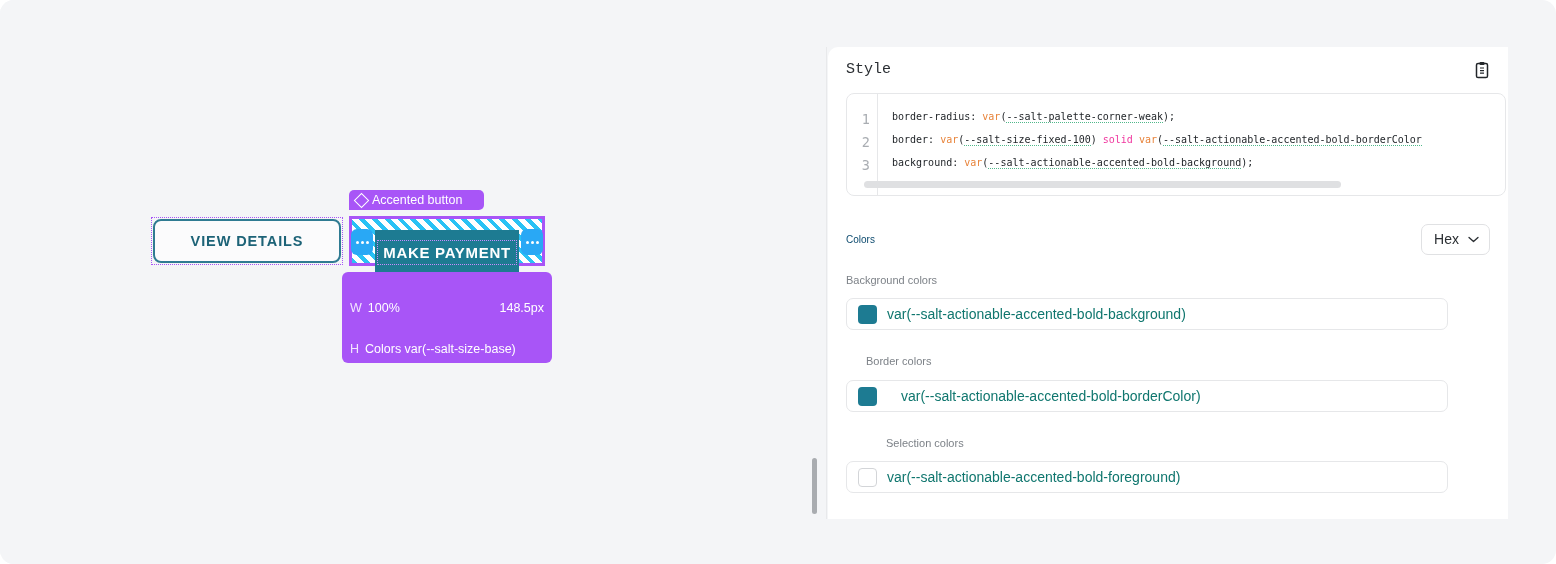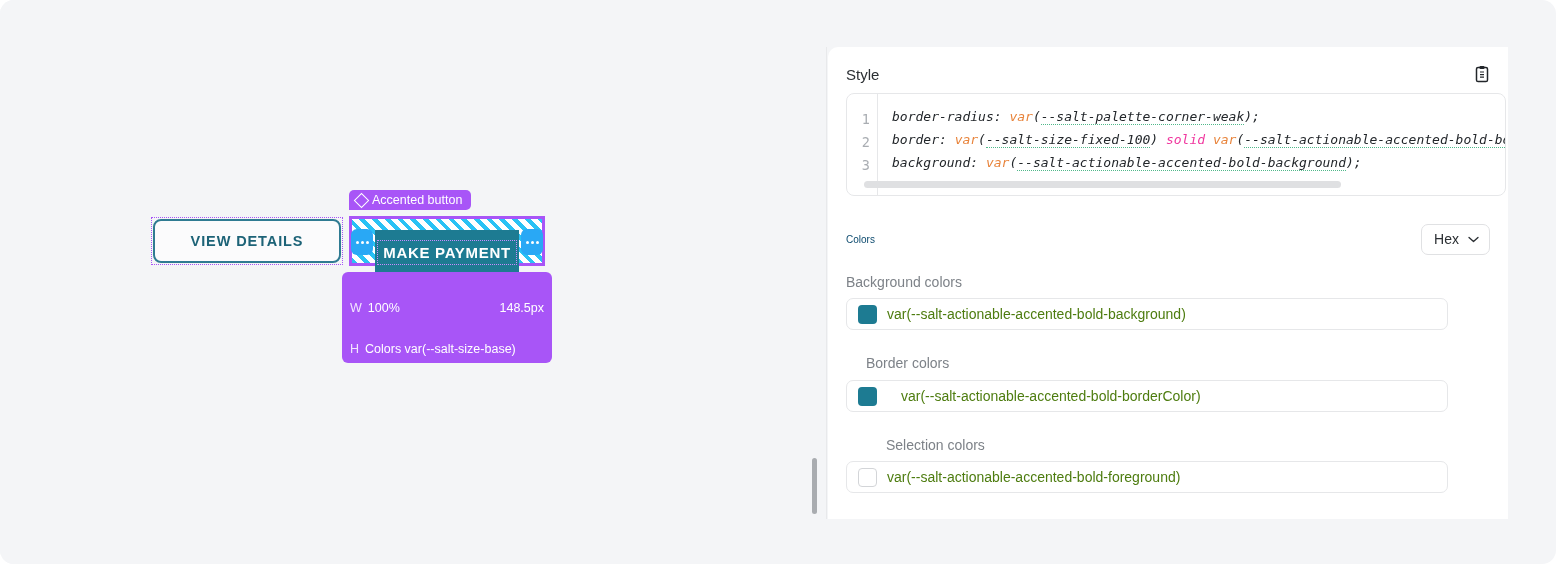--- a/index.html
+++ b/index.html
@@ -114,21 +114,21 @@
     position: absolute;
     left: 349px; top: 190px;
     height: 20px;
     background: #a855f7;
     color: #ffffff;
     border-radius: 5px 5px 5px 0;
     font-size: 12.5px;
     display: flex;
     align-items: center;
     gap: 5px;
-    padding: 0 9px 0 7px;
+    padding: 0 22px 0 7px;
     white-space: nowrap;
   }
   #diamond-icon {
     width: 11px; height: 11px;
     border: 1.6px solid #ffffff;
     transform: rotate(45deg);
     display: block;
     flex: none;
   }
 
@@ -173,22 +173,22 @@
     width: 1px; height: 472px;
     background: #e8e9eb;
   }
 
   
   #style-header {
     position: absolute;
     left: 18px; top: 14px;
     width: 644px; height: 26px;
     display: flex;
-    align-items: center;
     justify-content: space-between;
+    font-family: Liberation Mono, monospace;
   }
   #style-title {
     font-size: 15px;
     color: #2b2f33;
   }
   #copy-icon { display: block; }
 
   
   #code-editor {
     position: absolute;
@@ -216,24 +216,23 @@
   #code-lines {
     position: absolute;
     left: 31px; top: 0;
     right: 0; bottom: 0;
   }
   .code-line {
     position: absolute;
     left: 14px;
     white-space: nowrap;
     font-family: "DejaVu Sans Mono", monospace;
-    font-size: 13px;
+    font-size: 10px;
     color: #22262a;
     line-height: 14px;
-    font-style: italic;
   }
   .tok-fn { color: #e8833a; }
   .tok-kw { color: #f0369e; }
   .tok-var {
     color: #22262a;
     border-bottom: 1px dotted #4fb88a;
   }
   #code-hscroll {
     position: absolute;
     left: 17px; bottom: 7px;
@@ -267,21 +266,21 @@
     padding: 0 10px 0 12px;
     font-size: 14px;
     color: #2b2f33;
   }
   #chevron-down-icon { display: block; }
 
   
   .group-label {
     position: absolute;
     left: 18px;
-    font-size: 14px;
+    font-size: 11px;
     color: #7d8288;
   }
   .color-field {
     position: absolute;
     left: 18px;
     width: 602px; height: 32px;
     border: 1px solid #e6e7e9;
     border-radius: 7px;
     background: #ffffff;
     display: flex;
@@ -291,21 +290,21 @@
   }
   .swatch {
     width: 19px; height: 19px;
     border-radius: 4px;
     flex: none;
   }
   .swatch.teal   { background: #1d7b92; }
   .swatch.white  { background: #ffffff; border: 1px solid #d3d5d8; }
   .color-text {
     font-size: 14px;
-    color: #4d7c0f;
+    color: #0f766e;
     white-space: nowrap;
   }
 
   #label-bg   { top: 227px; }
   #field-bg   { top: 251px; }
   #label-bd   { top: 308px; margin-left: 20px; }
   #field-bd   { top: 333px; gap: 24px; }
   #label-sel  { top: 390px; margin-left: 40px; }
   #field-sel  { top: 414px; text-align: right; }
 </style>

